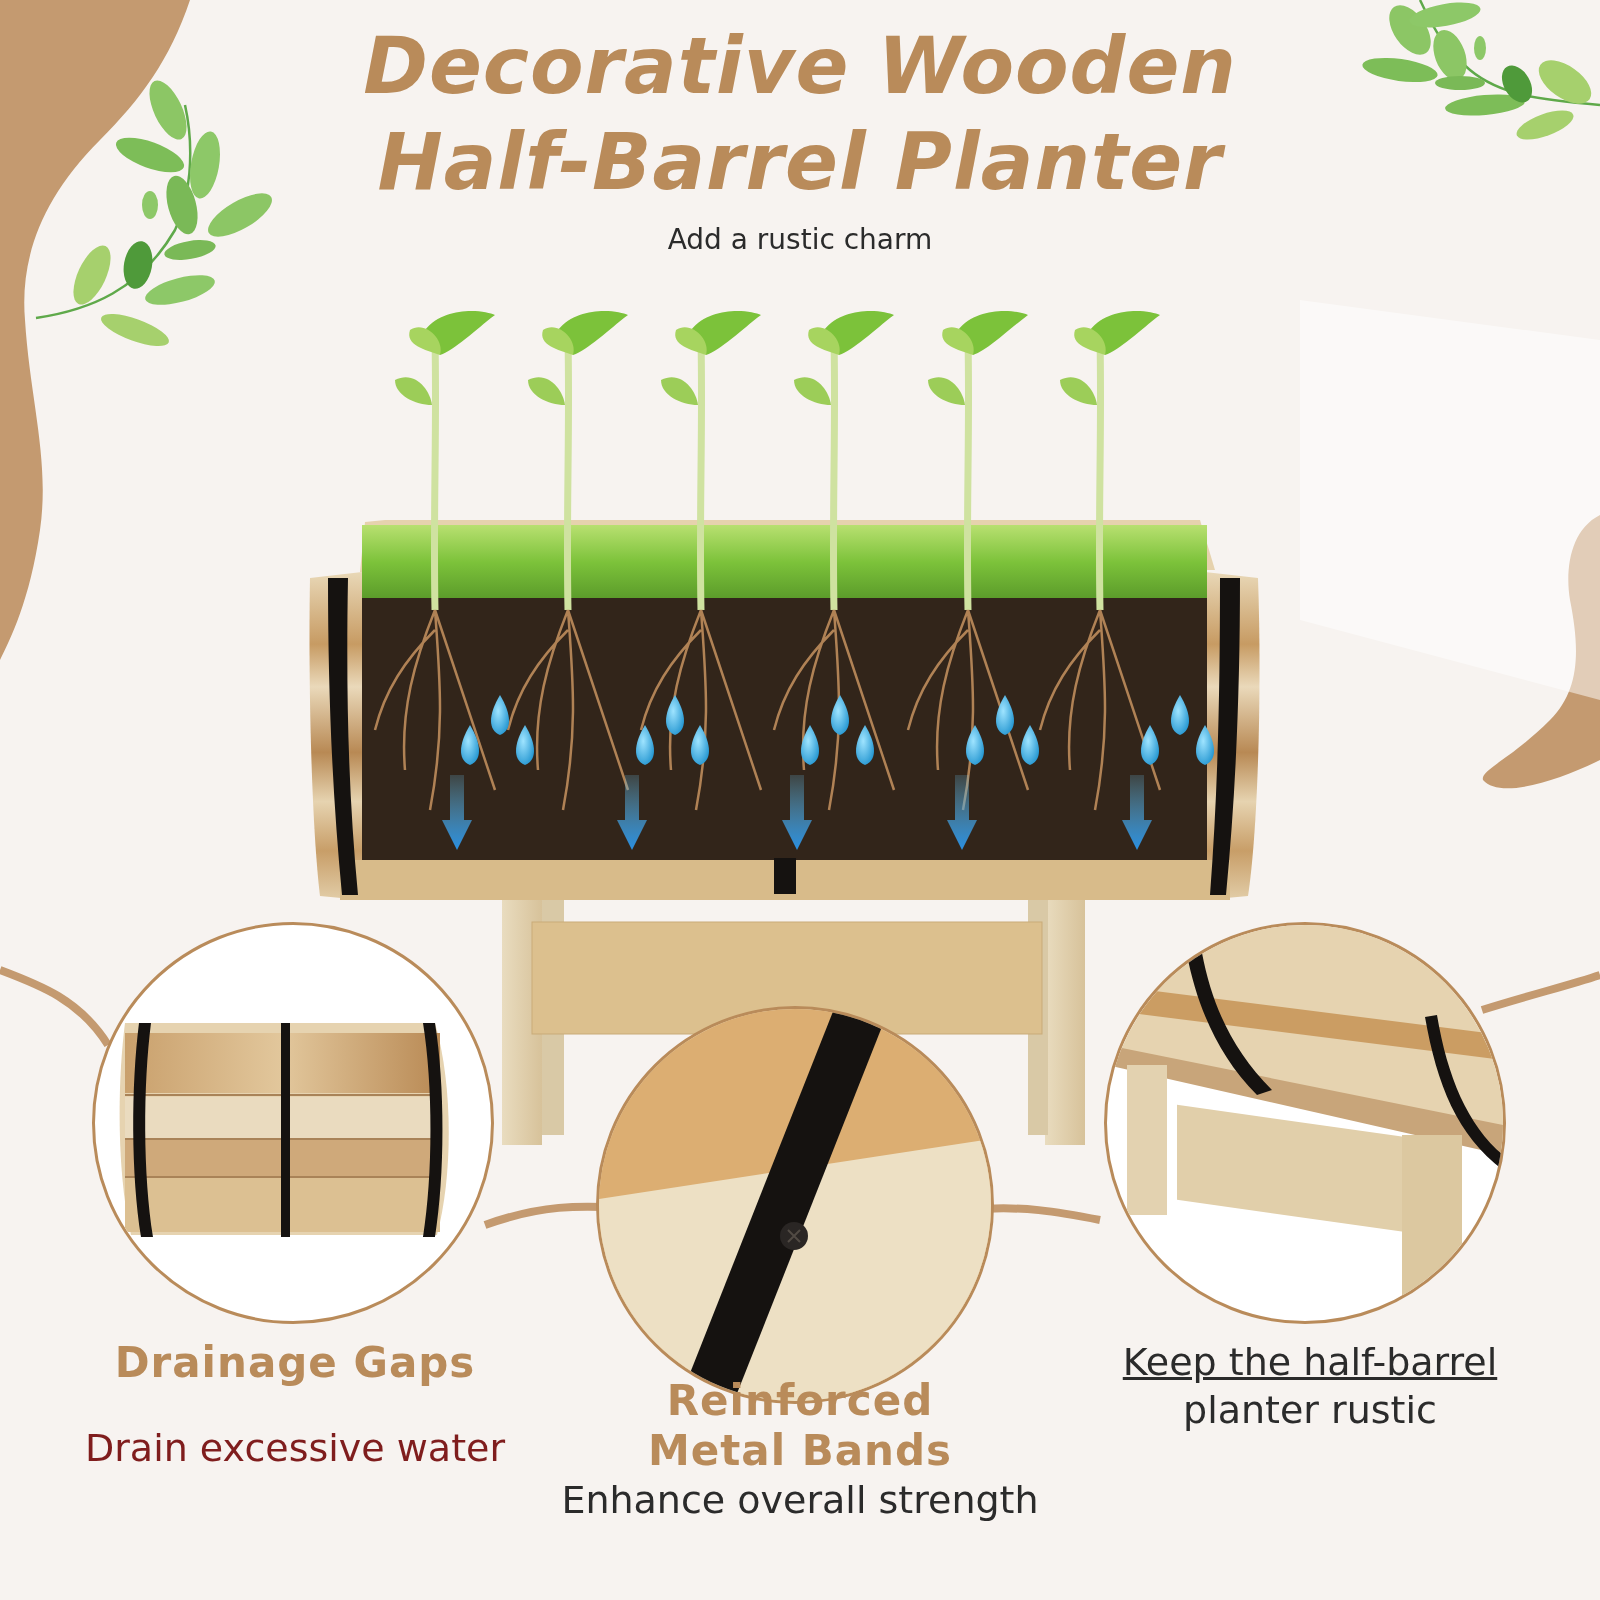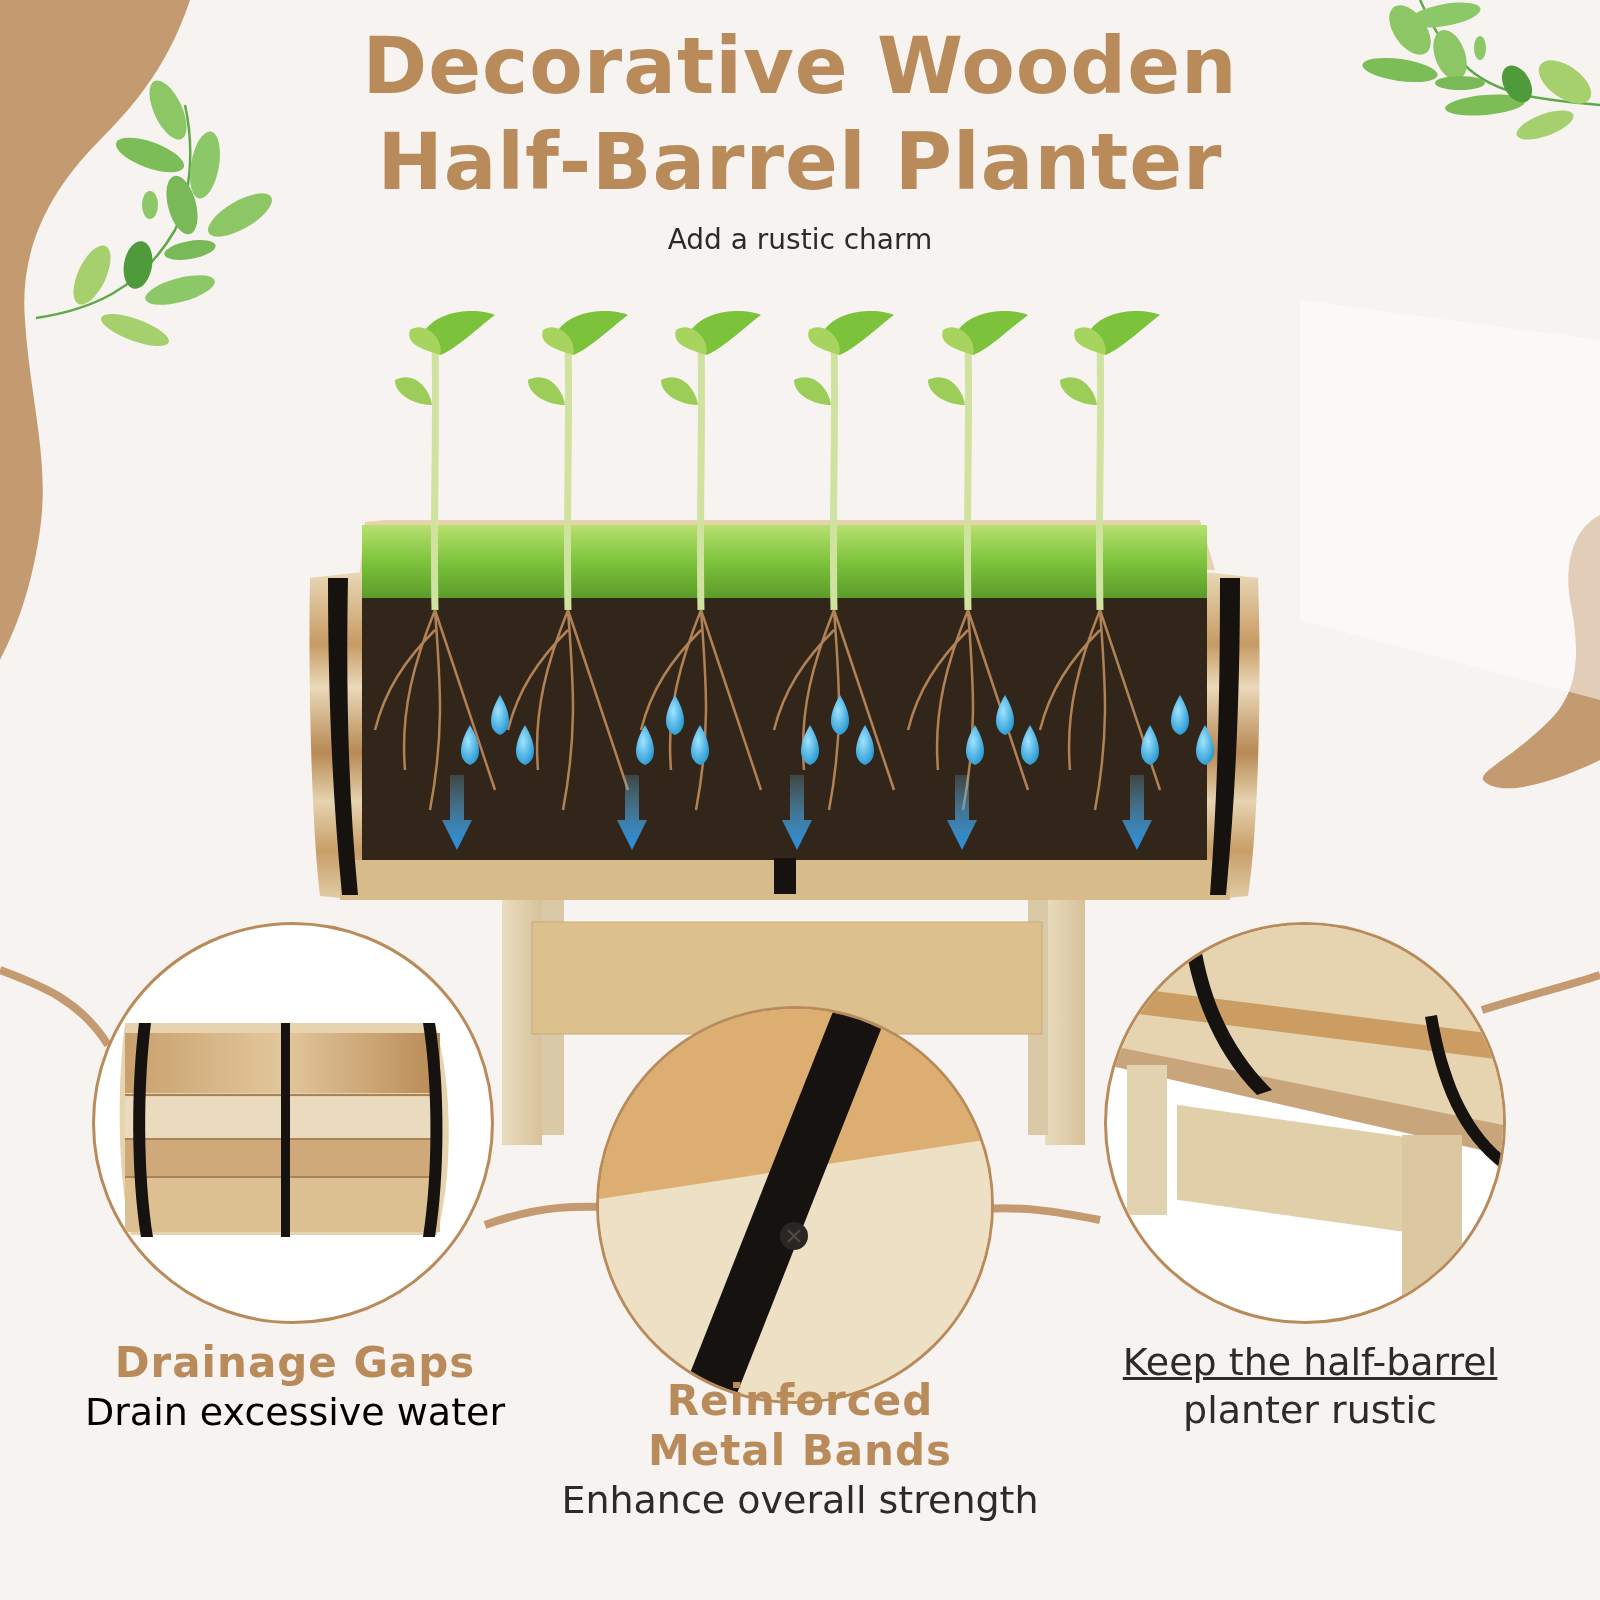--- a/index.html
+++ b/index.html
@@ -1,19 +1,19 @@
 <!DOCTYPE html>
 <html><head>
 <meta charset="utf-8">
 <style>
   html, body { margin:0; padding:0; }
   body { width:1600px; height:1600px; position:relative; overflow:hidden; background:#f7f3f0; font-family:"DejaVu Sans", sans-serif; }
   .abs { position:absolute; }
   .bg-svg { position:absolute; left:0; top:0; width:1600px; height:1600px; }
-  .title { position:absolute; left:0; width:1600px; text-align:center; font-weight:bold; letter-spacing:1px; }
+  .title { position:absolute; left:0; width:1600px; text-align:center; font-weight:bold; letter-spacing:1px;font-style:italic; }
   .title-line { font-size:78px; line-height:96px; }
   .subtitle { position:absolute; left:0; width:1600px; top:212px; text-align:center; font-size:28px; line-height:56px; }
   .feature { position:absolute; text-align:center; }
   .feature .ft { font-weight:bold; font-size:42px; line-height:50px; letter-spacing:1px; }
   .feature .fd { font-size:38px; line-height:48px; }
   .circle { position:absolute; border-radius:50%; overflow:hidden; background:#ffffff; box-sizing:border-box; }
 </style>
 </head>
 <body>
 
@@ -241,21 +241,21 @@
     <rect x="20" y="140" width="40" height="150" fill="#e3d2b0"></rect>
     <rect x="70" y="170" width="230" height="95" fill="#e1cfaa" transform="skewY(8)"></rect>
     <rect x="295" y="210" width="60" height="160" fill="#dcc8a0"></rect>
     <path d="M80,30 C90,80 110,130 150,170 L165,165 C125,125 105,80 95,28 Z" fill="#151210"></path>
     <path d="M330,90 C340,150 360,200 396,230 L396,245 C350,210 330,160 318,92 Z" fill="#151210"></path>
   </svg>
 </div>
 
 <div class="feature" style="left:40px; top:1338px; width:510px;">
   <div class="ft" style="color:#b98b5a;">Drainage Gaps</div>
-  <div class="fd" style="color:#000000;">Drain excessive water</div>
+  <div class="fd" style="color:#7f1d1d;margin-top:36px;">Drain excessive water</div>
 </div>
 
 <div class="feature" style="left:520px; top:1376px; width:560px;">
   <div class="ft" style="color:#b98b5a;">Reinforced</div>
   <div class="ft" style="color:#b98b5a;">Metal Bands</div>
   <div class="fd" style="color:#2b2b2b;">Enhance overall strength</div>
 </div>
 
 <div class="feature" style="left:1060px; top:1338px; width:500px;">
   <div class="fd" style="color:#2b2b2b;text-decoration:underline;">Keep the half-barrel</div>

